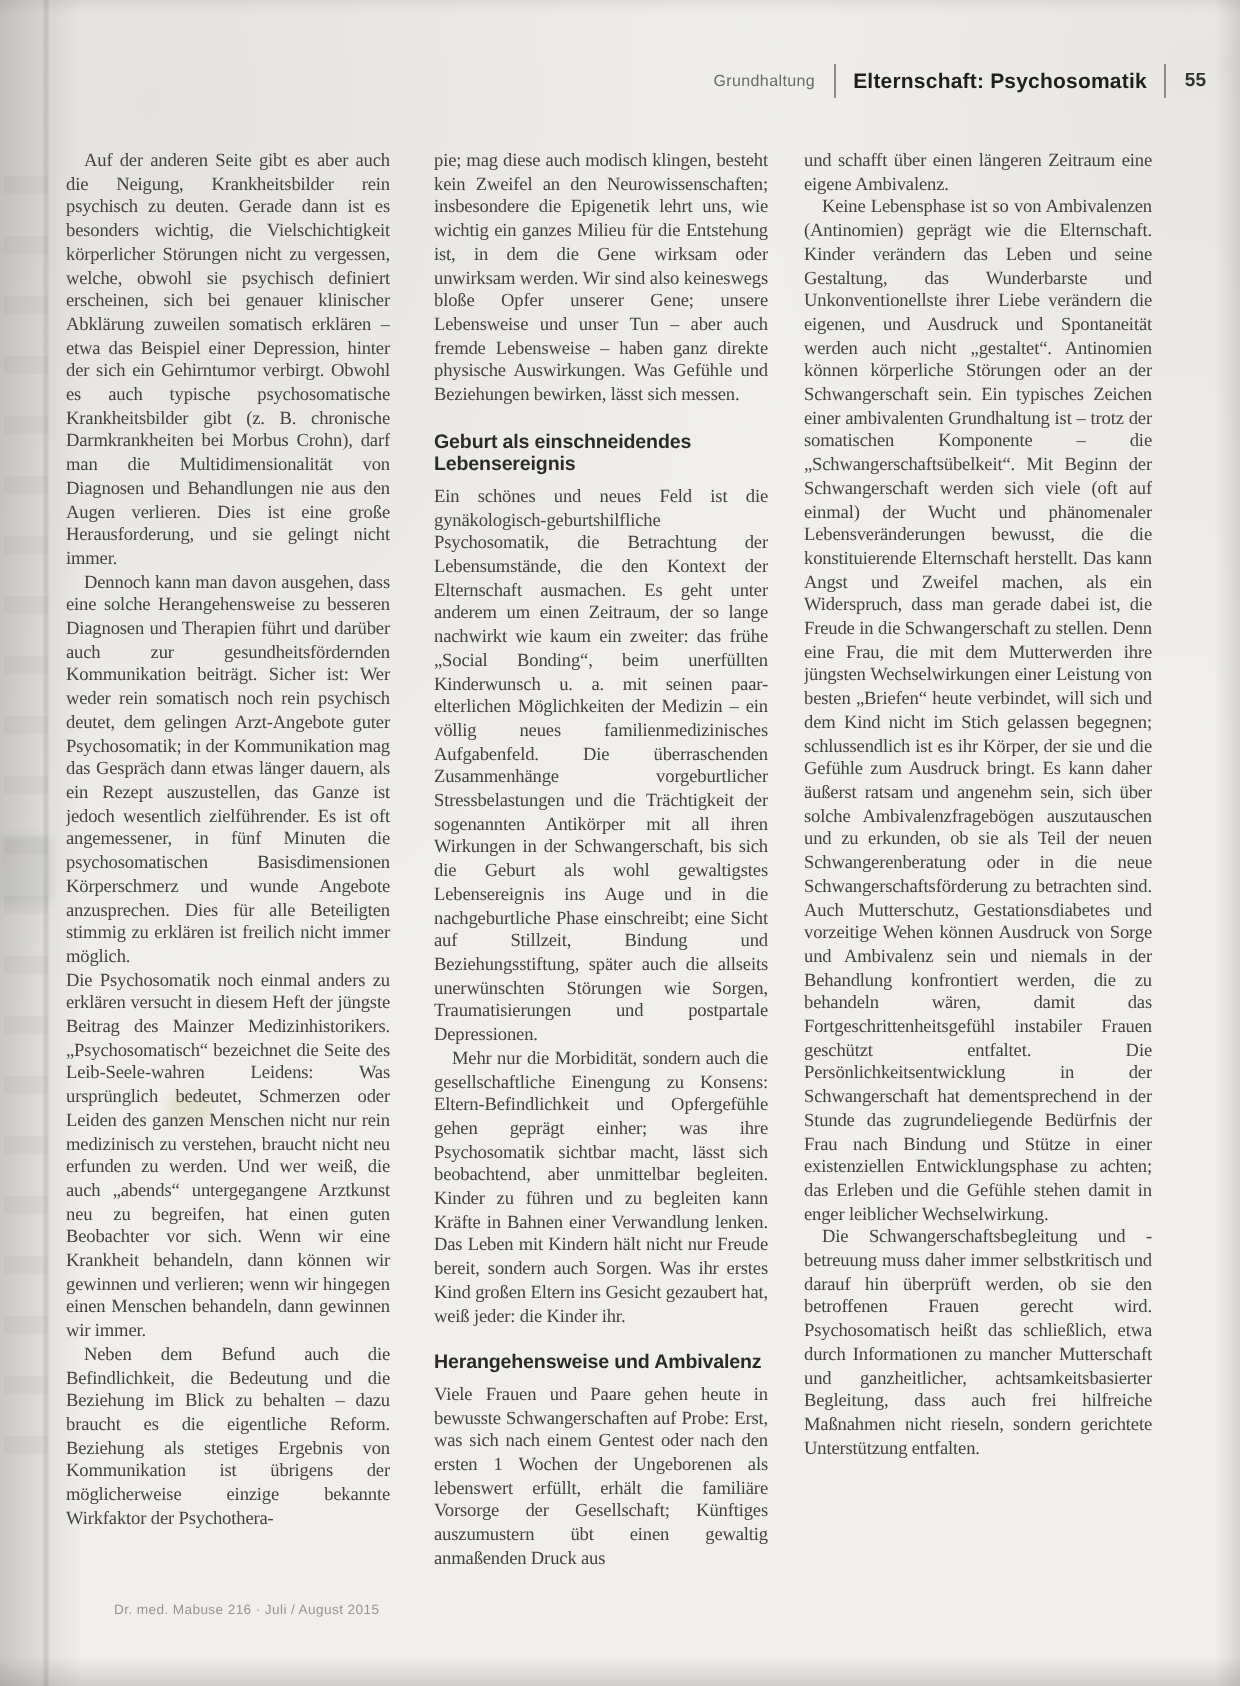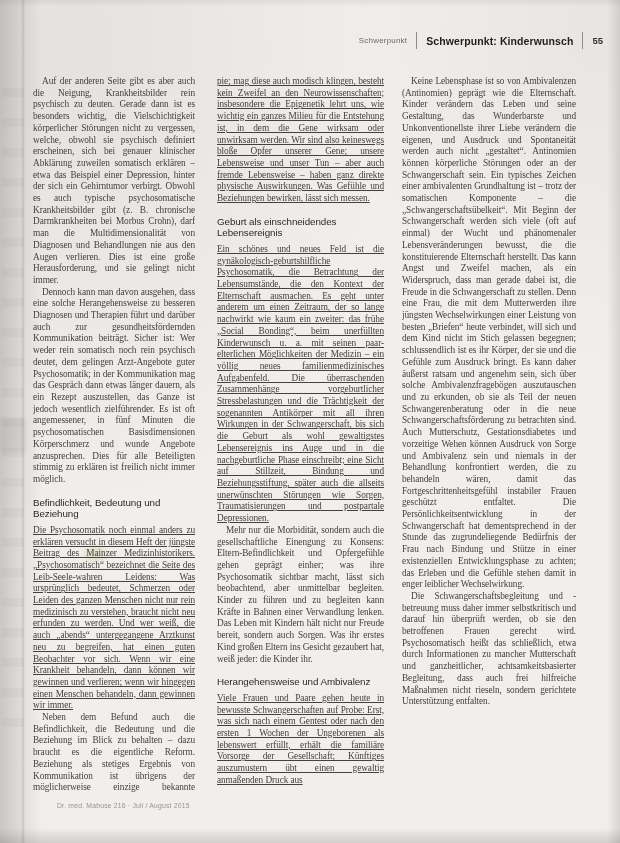--- a/index.html
+++ b/index.html
@@ -34,22 +34,22 @@
   .header .title{font-size:10.5px;font-weight:bold;color:#201f1d;letter-spacing:.1px;}
   .header .pagenum{font-size:9.5px;color:#33322f;font-weight:bold;}
   
   .col{position:absolute;top:76px;height:717px;overflow:hidden;
     text-align:justify;font-size:9.3px;line-height:11.7px;color:#44423e;
     letter-spacing:-0.08px;filter:blur(0.38px);hyphens:auto;}
   .col1{left:33px;width:162px;}
   .col2{left:217px;width:167px;}
   .col3{left:402px;width:174px;}
   .para{margin:0;text-indent:9px;}
-  .para.noindent{text-indent:0;text-decoration:underline;}
-  .subhead{font-family:"Liberation Sans", sans-serif;font-weight:normal;
+  .para.noindent{text-indent:0;}
+  .subhead{font-family:"Liberation Sans", sans-serif;font-weight:bold;
     font-size:9.8px;line-height:11.6px;color:#2b2a27;margin:11px 0 5px 0;
     text-align:left;text-indent:0;}
   
   .footer{position:absolute;left:57px;top:802px;font-family:"Liberation Sans", sans-serif;
     font-size:6.8px;color:#98958f;filter:blur(0.3px);letter-spacing:.2px;}
 </style>
 </head>
 <body>
 
 <div id="stage">
@@ -57,44 +57,44 @@
   <div class="gutter"></div>
   <div class="fold-line"></div>
   <div class="bleed"></div>
   <div class="blotch-a"></div>
   <div class="blotch-b"></div>
   <div class="edge-right"></div>
   <div class="edge-bottom"></div>
   <div class="edge-top"></div>
 
   <div class="header">
-    <span class="section">Schwerpunkt</span>
+    <span class="section">Grundhaltung</span>
     <span class="vdiv"></span>
-    <span class="title">Schwerpunkt: Kinderwunsch</span>
+    <span class="title">Elternschaft: Psychosomatik</span>
     <span class="vdiv"></span>
     <span class="pagenum">55</span>
   </div>
 
   <div class="col col1">
     <p class="para">Auf der anderen Seite gibt es aber auch die Neigung, Krankheitsbilder rein psychisch zu deuten. Gerade dann ist es besonders wichtig, die Vielschichtigkeit körperlicher Störungen nicht zu vergessen, welche, obwohl sie psychisch definiert erscheinen, sich bei genauer klinischer Abklärung zuweilen somatisch erklären – etwa das Beispiel einer Depression, hinter der sich ein Gehirntumor verbirgt. Obwohl es auch typische psychosomatische Krankheitsbilder gibt (z. B. chronische Darmkrankheiten bei Morbus Crohn), darf man die Multidimensionalität von Diagnosen und Behandlungen nie aus den Augen verlieren. Dies ist eine große Herausforderung, und sie gelingt nicht immer.</p>
     <p class="para">Dennoch kann man davon ausgehen, dass eine solche Herangehensweise zu besseren Diagnosen und Therapien führt und darüber auch zur gesundheitsfördernden Kommunikation beiträgt. Sicher ist: Wer weder rein somatisch noch rein psychisch deutet, dem gelingen Arzt-Angebote guter Psychosomatik; in der Kommunikation mag das Gespräch dann etwas länger dauern, als ein Rezept auszustellen, das Ganze ist jedoch wesentlich zielführender. Es ist oft angemessener, in fünf Minuten die psychosomatischen Basisdimensionen Körperschmerz und wunde Angebote anzusprechen. Dies für alle Beteiligten stimmig zu erklären ist freilich nicht immer möglich.</p>
-    <p class="subhead">Befindlichkeit, Bedeutung und Beziehung</p>
     <p class="para noindent">Die Psychosomatik noch einmal anders zu erklären versucht in diesem Heft der jüngste Beitrag des Mainzer Medizinhistorikers. „Psychosomatisch“ bezeichnet die Seite des Leib-Seele-wahren Leidens: Was ursprünglich bedeutet, Schmerzen oder Leiden des ganzen Menschen nicht nur rein medizinisch zu verstehen, braucht nicht neu erfunden zu werden. Und wer weiß, die auch „abends“ untergegangene Arztkunst neu zu begreifen, hat einen guten Beobachter vor sich. Wenn wir eine Krankheit behandeln, dann können wir gewinnen und verlieren; wenn wir hingegen einen Menschen behandeln, dann gewinnen wir immer.</p>
     <p class="para">Neben dem Befund auch die Befindlichkeit, die Bedeutung und die Beziehung im Blick zu behalten – dazu braucht es die eigentliche Reform. Beziehung als stetiges Ergebnis von Kommunikation ist übrigens der möglicherweise einzige bekannte Wirkfaktor der Psychothera-</p>
   </div>
 
   <div class="col col2">
     <p class="para noindent">pie; mag diese auch modisch klingen, besteht kein Zweifel an den Neurowissenschaften; insbesondere die Epigenetik lehrt uns, wie wichtig ein ganzes Milieu für die Entstehung ist, in dem die Gene wirksam oder unwirksam werden. Wir sind also keineswegs bloße Opfer unserer Gene; unsere Lebensweise und unser Tun – aber auch fremde Lebensweise – haben ganz direkte physische Auswirkungen. Was Gefühle und Beziehungen bewirken, lässt sich messen.</p>
     <p class="subhead">Geburt als einschneidendes Lebensereignis</p>
     <p class="para noindent">Ein schönes und neues Feld ist die gynäkologisch-geburtshilfliche Psychosomatik, die Betrachtung der Lebensumstände, die den Kontext der Elternschaft ausmachen. Es geht unter anderem um einen Zeitraum, der so lange nachwirkt wie kaum ein zweiter: das frühe „Social Bonding“, beim unerfüllten Kinderwunsch u. a. mit seinen paar-elterlichen Möglichkeiten der Medizin – ein völlig neues familienmedizinisches Aufgabenfeld. Die überraschenden Zusammenhänge vorgeburtlicher Stressbelastungen und die Trächtigkeit der sogenannten Antikörper mit all ihren Wirkungen in der Schwangerschaft, bis sich die Geburt als wohl gewaltigstes Lebensereignis ins Auge und in die nachgeburtliche Phase einschreibt; eine Sicht auf Stillzeit, Bindung und Beziehungsstiftung, später auch die allseits unerwünschten Störungen wie Sorgen, Traumatisierungen und postpartale Depressionen.</p>
     <p class="para">Mehr nur die Morbidität, sondern auch die gesellschaftliche Einengung zu Konsens: Eltern-Befindlichkeit und Opfergefühle gehen geprägt einher; was ihre Psychosomatik sichtbar macht, lässt sich beobachtend, aber unmittelbar begleiten. Kinder zu führen und zu begleiten kann Kräfte in Bahnen einer Verwandlung lenken. Das Leben mit Kindern hält nicht nur Freude bereit, sondern auch Sorgen. Was ihr erstes Kind großen Eltern ins Gesicht gezaubert hat, weiß jeder: die Kinder ihr.</p>
     <p class="subhead">Herangehensweise und Ambivalenz</p>
     <p class="para noindent">Viele Frauen und Paare gehen heute in bewusste Schwangerschaften auf Probe: Erst, was sich nach einem Gentest oder nach den ersten 1 Wochen der Ungeborenen als lebenswert erfüllt, erhält die familiäre Vorsorge der Gesellschaft; Künftiges auszumustern übt einen gewaltig anmaßenden Druck aus</p>
   </div>
 
   <div class="col col3">
+    <p class="para noindent">und schafft über einen längeren Zeitraum eine eigene Ambivalenz.</p>
     <p class="para">Keine Lebensphase ist so von Ambivalenzen (Antinomien) geprägt wie die Elternschaft. Kinder verändern das Leben und seine Gestaltung, das Wunderbarste und Unkonventionellste ihrer Liebe verändern die eigenen, und Ausdruck und Spontaneität werden auch nicht „gestaltet“. Antinomien können körperliche Störungen oder an der Schwangerschaft sein. Ein typisches Zeichen einer ambivalenten Grundhaltung ist – trotz der somatischen Komponente – die „Schwangerschaftsübelkeit“. Mit Beginn der Schwangerschaft werden sich viele (oft auf einmal) der Wucht und phänomenaler Lebensveränderungen bewusst, die die konstituierende Elternschaft herstellt. Das kann Angst und Zweifel machen, als ein Widerspruch, dass man gerade dabei ist, die Freude in die Schwangerschaft zu stellen. Denn eine Frau, die mit dem Mutterwerden ihre jüngsten Wechselwirkungen einer Leistung von besten „Briefen“ heute verbindet, will sich und dem Kind nicht im Stich gelassen begegnen; schlussendlich ist es ihr Körper, der sie und die Gefühle zum Ausdruck bringt. Es kann daher äußerst ratsam und angenehm sein, sich über solche Ambivalenzfragebögen auszutauschen und zu erkunden, ob sie als Teil der neuen Schwangerenberatung oder in die neue Schwangerschaftsförderung zu betrachten sind. Auch Mutterschutz, Gestationsdiabetes und vorzeitige Wehen können Ausdruck von Sorge und Ambivalenz sein und niemals in der Behandlung konfrontiert werden, die zu behandeln wären, damit das Fortgeschrittenheitsgefühl instabiler Frauen geschützt entfaltet. Die Persönlichkeitsentwicklung in der Schwangerschaft hat dementsprechend in der Stunde das zugrundeliegende Bedürfnis der Frau nach Bindung und Stütze in einer existenziellen Entwicklungsphase zu achten; das Erleben und die Gefühle stehen damit in enger leiblicher Wechselwirkung.</p>
     <p class="para">Die Schwangerschaftsbegleitung und -betreuung muss daher immer selbstkritisch und darauf hin überprüft werden, ob sie den betroffenen Frauen gerecht wird. Psychosomatisch heißt das schließlich, etwa durch Informationen zu mancher Mutterschaft und ganzheitlicher, achtsamkeitsbasierter Begleitung, dass auch frei hilfreiche Maßnahmen nicht rieseln, sondern gerichtete Unterstützung entfalten.</p>
   </div>
 
   <div class="footer">Dr. med. Mabuse 216 · Juli / August 2015</div>
 
 </div>
 
 </body></html>

